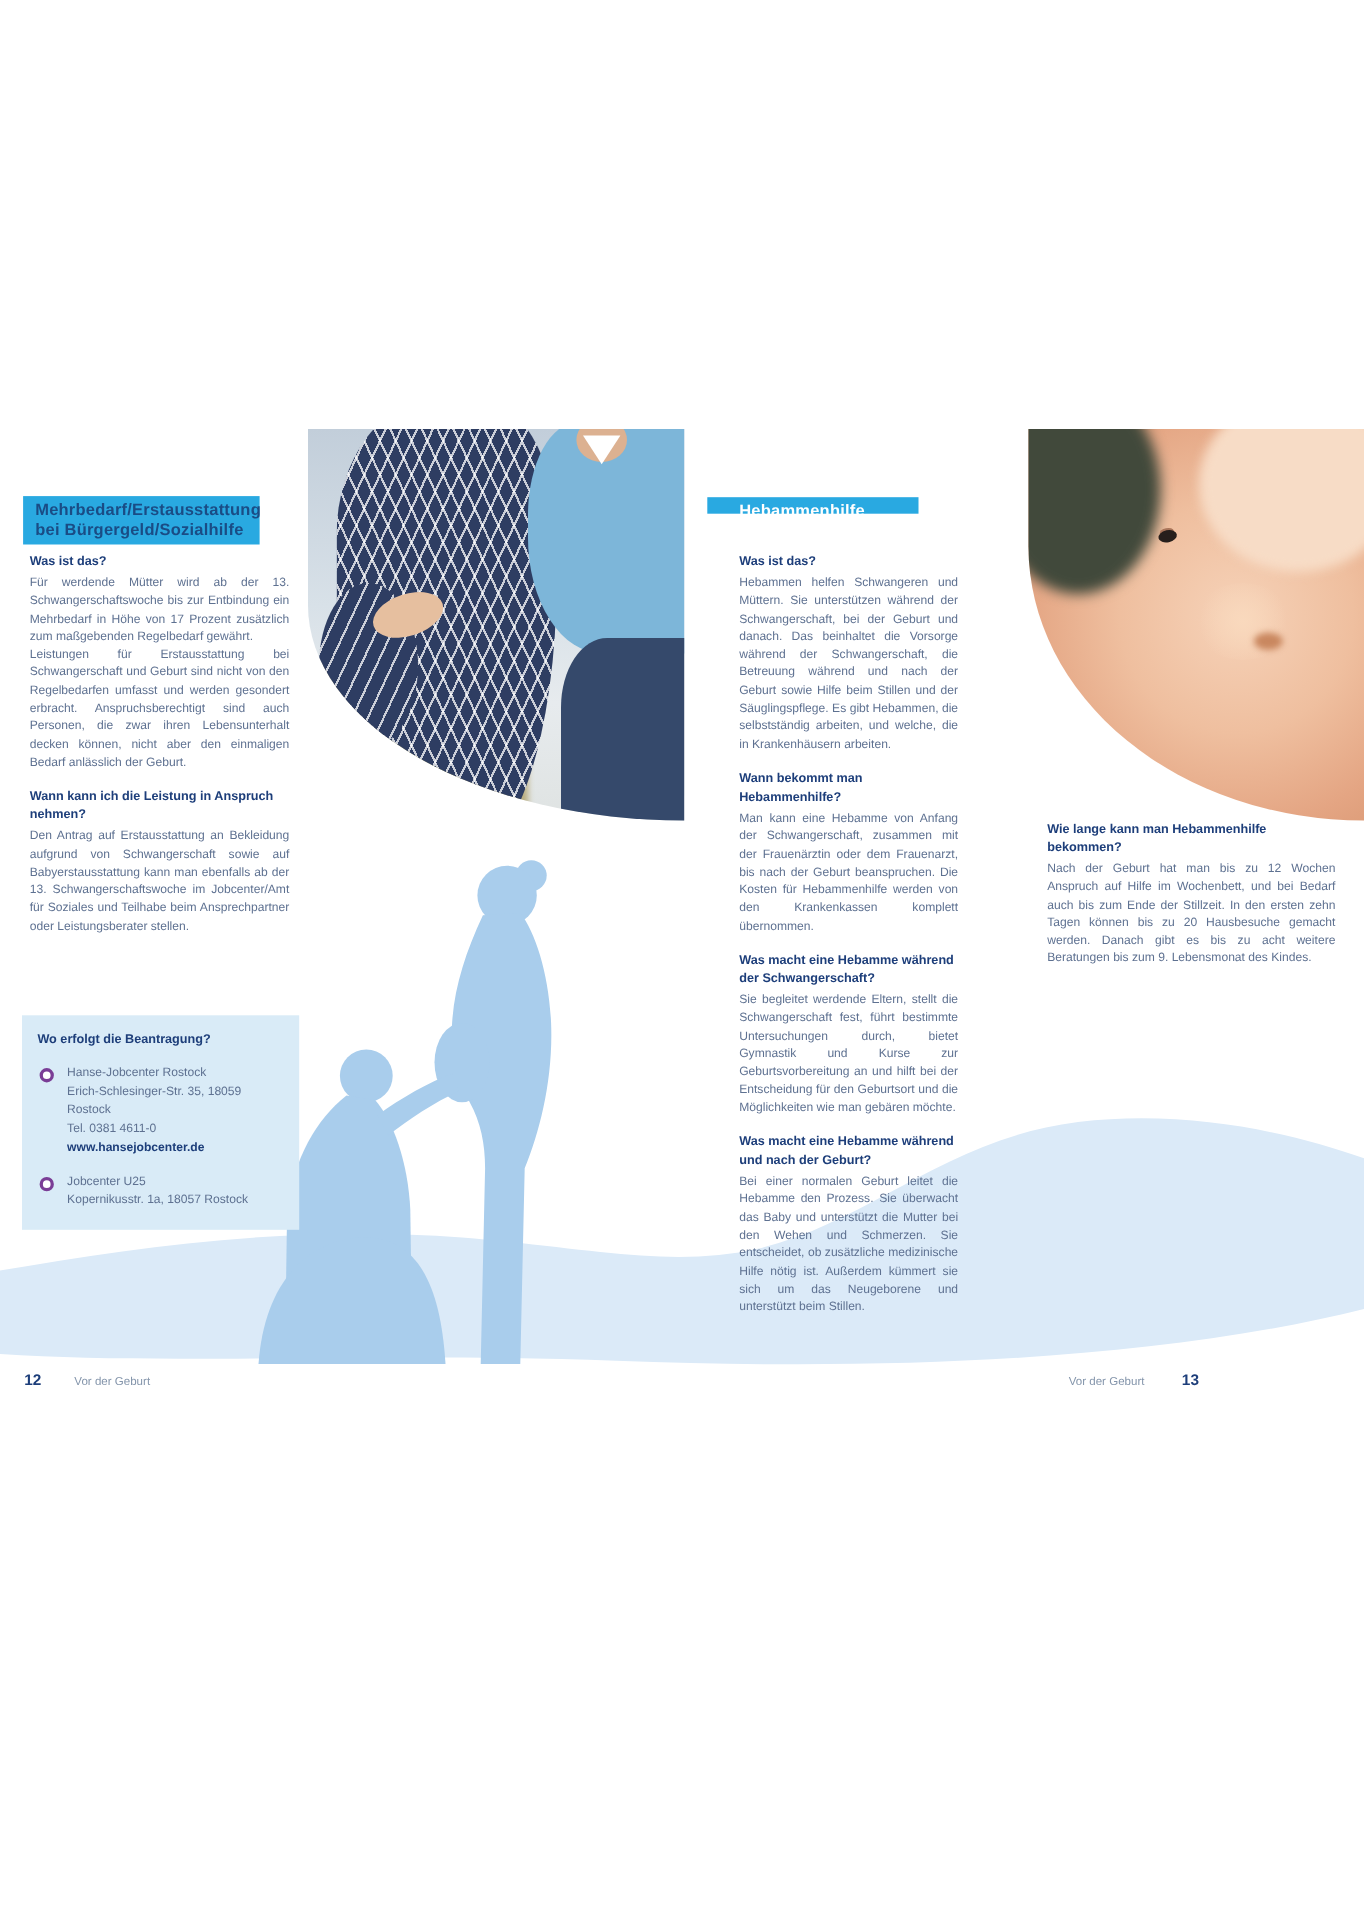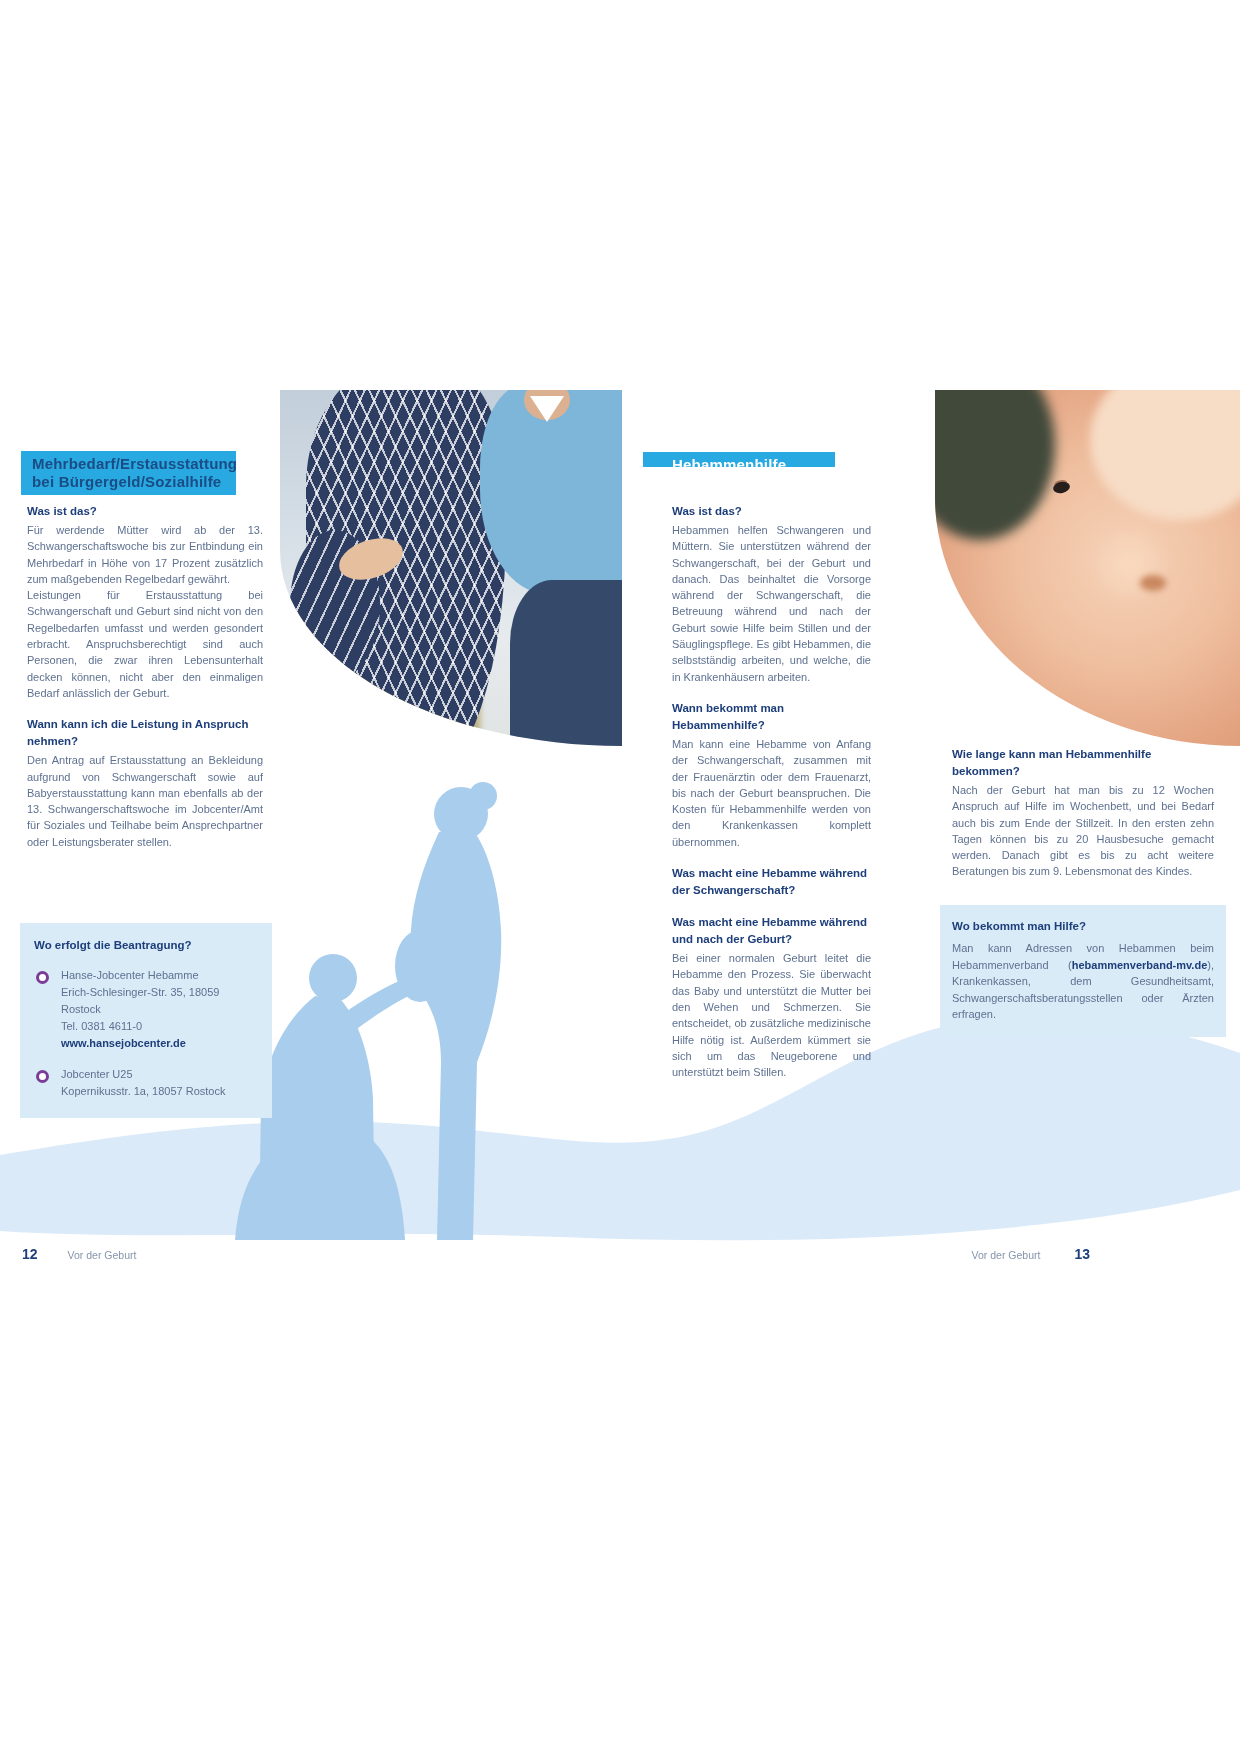--- a/index.html
+++ b/index.html
@@ -154,21 +154,21 @@
       <h3>Wann kann ich die Leistung in Anspruch nehmen?</h3>
       <p>Den Antrag auf Erstausstattung an Bekleidung aufgrund von Schwangerschaft sowie auf Babyerstausstattung kann man ebenfalls ab der 13. Schwangerschaftswoche im Jobcenter/Amt für Soziales und Teilhabe beim Ansprechpartner oder Leistungsberater stellen.</p>
     </div>
   </div>
 
   <div class="infobox box-left">
     <h3>Wo erfolgt die Beantragung?</h3>
     <div class="entry">
       <span class="bullet"></span>
       <div class="lines">
-        <div>Hanse-Jobcenter Hebamme</div>
+        <div>Hanse-Jobcenter Rostock</div>
         <div>Erich-Schlesinger-Str. 35, 18059 Rostock</div>
         <div>Tel. 0381 4611-0</div>
         <div><a class="boldlink" href="#">www.hansejobcenter.de</a></div>
       </div>
     </div>
     <div class="entry">
       <span class="bullet"></span>
       <div class="lines">
         <div>Jobcenter U25</div>
         <div>Kopernikusstr. 1a, 18057 Rostock</div>
@@ -182,36 +182,33 @@
 
   <div class="col col-mid">
     <h3>Was ist das?</h3>
     <p>Hebammen helfen Schwangeren und Müttern. Sie unterstützen während der Schwangerschaft, bei der Geburt und danach. Das beinhaltet die Vorsorge während der Schwangerschaft, die Betreuung während und nach der Geburt sowie Hilfe beim Stillen und der Säuglingspflege. Es gibt Hebammen, die selbstständig arbeiten, und welche, die in Krankenhäusern arbeiten.</p>
     <div class="sect">
       <h3>Wann bekommt man Hebammenhilfe?</h3>
       <p>Man kann eine Hebamme von Anfang der Schwangerschaft, zusammen mit der Frauenärztin oder dem Frauenarzt, bis nach der Geburt beanspruchen. Die Kosten für Hebammenhilfe werden von den Krankenkassen komplett übernommen.</p>
     </div>
     <div class="sect">
       <h3>Was macht eine Hebamme während der Schwangerschaft?</h3>
+      <p>Sie begleitet werdende Eltern, stellt die Schwangerschaft fest, führt bestimmte Untersuchungen durch, bietet Gymnastik und Kurse zur Geburtsvorbereitung an und hilft bei der Entscheidung für den Geburtsort und die Möglichkeiten wie man gebären möchte.</p>
     </div>
     <div class="sect">
       <h3>Was macht eine Hebamme während und nach der Geburt?</h3>
       <p>Bei einer normalen Geburt leitet die Hebamme den Prozess. Sie überwacht das Baby und unterstützt die Mutter bei den Wehen und Schmerzen. Sie entscheidet, ob zusätzliche medizinische Hilfe nötig ist. Außerdem kümmert sie sich um das Neugeborene und unterstützt beim Stillen.</p>
     </div>
   </div>
 
   <div class="col col-right">
     <h3 class="narrow">Wie lange kann man Hebammenhilfe bekommen?</h3>
     <p>Nach der Geburt hat man bis zu 12 Wochen Anspruch auf Hilfe im Wochenbett, und bei Bedarf auch bis zum Ende der Stillzeit. In den ersten zehn Tagen können bis zu 20 Hausbesuche gemacht werden. Danach gibt es bis zu acht weitere Beratungen bis zum 9. Lebensmonat des Kindes.</p>
   </div>
 
-  <div class="infobox box-right">
-    <h3>Wo bekommt man Hilfe?</h3>
-    <p><span>Man kann Adressen von Hebammen beim Hebammenverband (</span><a class="boldlink" href="#">hebammenverband-mv.de</a><span>), Krankenkassen, dem Gesundheitsamt, Schwangerschaftsberatungsstellen oder Ärzten erfragen.</span></p>
-  </div>
 
   <div class="footer footer-left">
     <span class="pageno">12</span>
     <span class="sectlabel">Vor der Geburt</span>
   </div>
   <div class="footer footer-right">
     <span class="sectlabel">Vor der Geburt</span>
     <span class="pageno">13</span>
   </div>
 

